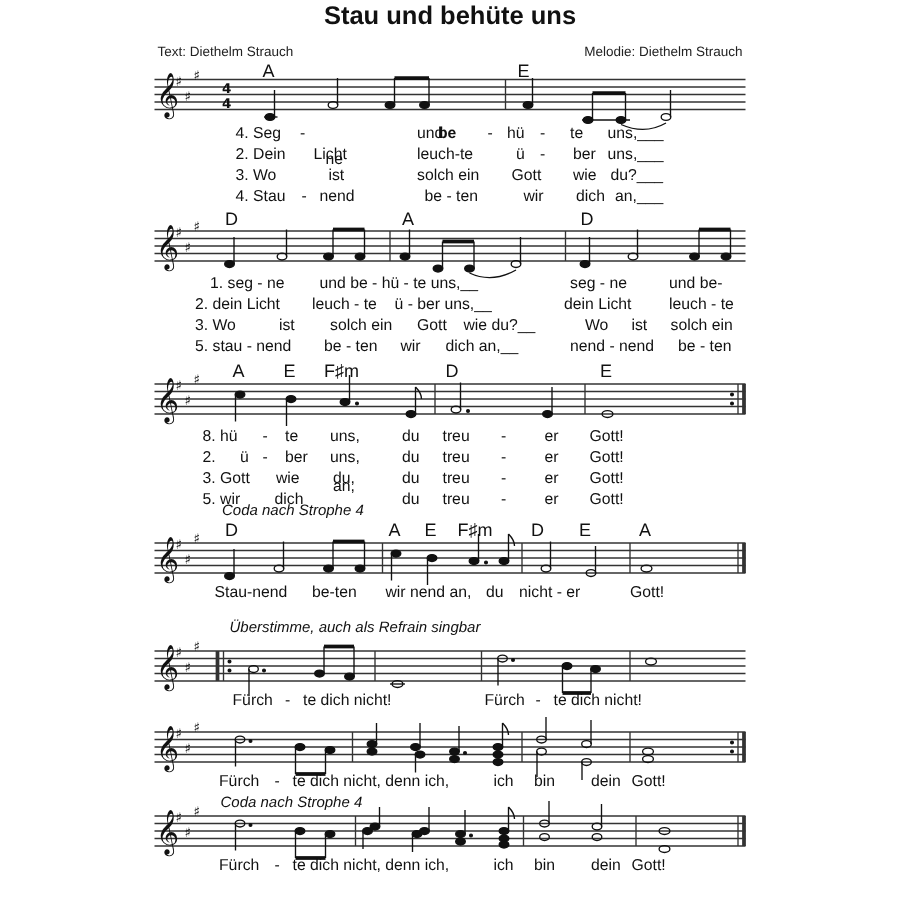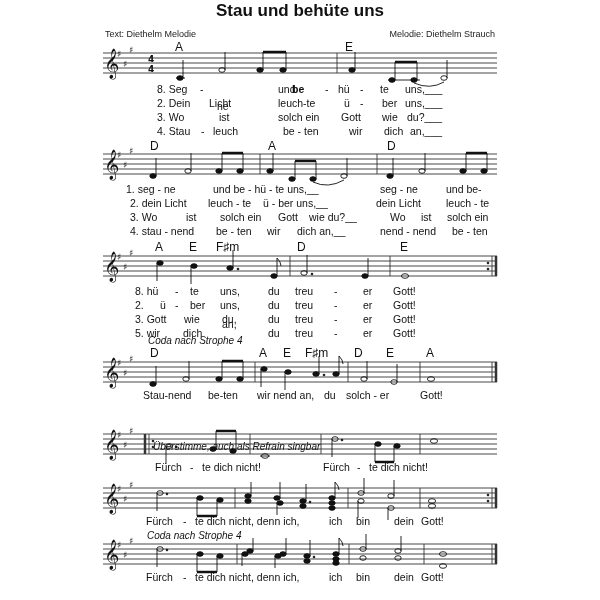--- a/index.html
+++ b/index.html
@@ -10,21 +10,21 @@
   .credit.right { right: 105px; }
   .staff-svg { position: absolute; left: 0; top: 0; }
   .chord { position: absolute; font-size: 12px; color: #111; }
   .note-label { position: absolute; font-size: 10px; font-style: italic; color: #111; white-space: nowrap; }
   .lyric { position: absolute; font-size: 10.5px; white-space: nowrap; color: #111; }
 </style>
 </head>
 <body>
 
 <div class="title" style="top:1px;">Stau und behüte uns</div>
-<div class="credit left">Text: Diethelm Melodie</div>
+<div class="credit left">Text: Diethelm Strauch</div>
 <div class="credit right">Melodie: Diethelm Strauch</div>
 
 <svg class="staff-svg" width="600" height="600" viewBox="0 0 600 600">
   <defs>
     <g id="staffLines">
       <line x1="0" y1="0" x2="1" y2="0"></line>
     </g>
   </defs>
   <g stroke="#333" stroke-width="0.9" fill="none">
 
@@ -373,25 +373,25 @@
 <div class="note-label" style="left:148px;top:335px;">Coda nach Strophe 4</div>
 <div>
   <span class="chord" style="left:150px;top:346px;">D</span>
   <span class="chord" style="left:259px;top:346px;">A</span>
   <span class="chord" style="left:283px;top:346px;">E</span>
   <span class="chord" style="left:305px;top:346px;">F♯m</span>
   <span class="chord" style="left:354px;top:346px;">D</span>
   <span class="chord" style="left:386px;top:346px;">E</span>
   <span class="chord" style="left:426px;top:346px;">A</span>
 </div>
-<div class="note-label" style="left:153px;top:413px;margin-top:28px;">Überstimme, auch als Refrain singbar</div>
+<div class="note-label" style="left:153px;top:413px;">Überstimme, auch als Refrain singbar</div>
 <div class="note-label" style="left:147px;top:530px;">Coda nach Strophe 4</div>
 
 <div id="lyrics-root">
-    <span class="lyric" style="left: 157px; top: 83px;">8. Seg</span>
+    <span class="lyric" style="left: 157px; top: 83px;">4. Seg</span>
     <span class="lyric" style="left: 200px; top: 83px;">-</span>
     <span class="lyric" style="left: 217px; top: 100px;">ne</span>
     <span class="lyric" style="left: 278px; top: 83px;">und</span>
     <span class="lyric" style="left: 292px; top: 83px; font-weight: bold;">be</span>
     <span class="lyric" style="left: 325px; top: 83px;">-</span>
     <span class="lyric" style="left: 338px; top: 83px;">hü</span>
     <span class="lyric" style="left: 360px; top: 83px;">-</span>
     <span class="lyric" style="left: 380px; top: 83px;">te</span>
     <span class="lyric" style="left: 405px; top: 83px;">uns,___</span>
     <span class="lyric" style="left: 157px; top: 97px;">2. Dein</span>
@@ -402,43 +402,43 @@
     <span class="lyric" style="left: 382px; top: 97px;">ber</span>
     <span class="lyric" style="left: 405px; top: 97px;">uns,___</span>
     <span class="lyric" style="left: 157px; top: 111px;">3. Wo</span>
     <span class="lyric" style="left: 219px; top: 111px;">ist</span>
     <span class="lyric" style="left: 278px; top: 111px;">solch ein</span>
     <span class="lyric" style="left: 341px; top: 111px;">Gott</span>
     <span class="lyric" style="left: 382px; top: 111px;">wie</span>
     <span class="lyric" style="left: 407px; top: 111px;">du?___</span>
     <span class="lyric" style="left: 157px; top: 125px;">4. Stau</span>
     <span class="lyric" style="left: 201px; top: 125px;">-</span>
-    <span class="lyric" style="left: 213px; top: 125px;">leuch</span>
+    <span class="lyric" style="left: 213px; top: 125px;">nend</span>
     <span class="lyric" style="left: 283px; top: 125px;">be - ten</span>
     <span class="lyric" style="left: 349px; top: 125px;">wir</span>
     <span class="lyric" style="left: 384px; top: 125px;">dich</span>
     <span class="lyric" style="left: 410px; top: 125px;">an,___</span>
-    <span class="lyric" style="left: 126px; top: 183px;">1. seg - ne</span>
+    <span class="lyric" style="left: 140px; top: 183px;">1. seg - ne</span>
     <span class="lyric" style="left: 213px; top: 183px;">und be - hü - te uns,__</span>
     <span class="lyric" style="left: 380px; top: 183px;">seg - ne</span>
     <span class="lyric" style="left: 446px; top: 183px;">und be-</span>
     <span class="lyric" style="left: 130px; top: 197px;">2. dein Licht</span>
     <span class="lyric" style="left: 208px; top: 197px;">leuch - te</span>
     <span class="lyric" style="left: 263px; top: 197px;">ü - ber uns,__</span>
     <span class="lyric" style="left: 376px; top: 197px;">dein Licht</span>
     <span class="lyric" style="left: 446px; top: 197px;">leuch - te</span>
     <span class="lyric" style="left: 130px; top: 211px;">3. Wo</span>
     <span class="lyric" style="left: 186px; top: 211px;">ist</span>
     <span class="lyric" style="left: 220px; top: 211px;">solch ein</span>
     <span class="lyric" style="left: 278px; top: 211px;">Gott</span>
     <span class="lyric" style="left: 309px; top: 211px;">wie du?__</span>
     <span class="lyric" style="left: 390px; top: 211px;">Wo</span>
     <span class="lyric" style="left: 421px; top: 211px;">ist</span>
     <span class="lyric" style="left: 447px; top: 211px;">solch ein</span>
-    <span class="lyric" style="left: 130px; top: 225px;">4. stau - nend</span>
+    <span class="lyric" style="left: 130px; top: 225px;">5. stau - nend</span>
     <span class="lyric" style="left: 216px; top: 225px;">be - ten</span>
     <span class="lyric" style="left: 267px; top: 225px;">wir</span>
     <span class="lyric" style="left: 297px; top: 225px;">dich an,__</span>
     <span class="lyric" style="left: 380px; top: 225px;">nend - nend</span>
     <span class="lyric" style="left: 452px; top: 225px;">be - ten</span>
     <span class="lyric" style="left: 135px; top: 285px;">8. hü</span>
     <span class="lyric" style="left: 175px; top: 285px;">-</span>
     <span class="lyric" style="left: 190px; top: 285px;">te</span>
     <span class="lyric" style="left: 220px; top: 285px;">uns,</span>
     <span class="lyric" style="left: 268px; top: 285px;">du</span>
@@ -469,21 +469,21 @@
     <span class="lyric" style="left: 222px; top: 318px;">an,</span>
     <span class="lyric" style="left: 268px; top: 327px;">du</span>
     <span class="lyric" style="left: 295px; top: 327px;">treu</span>
     <span class="lyric" style="left: 334px; top: 327px;">-</span>
     <span class="lyric" style="left: 363px; top: 327px;">er</span>
     <span class="lyric" style="left: 393px; top: 327px;">Gott!</span>
     <span class="lyric" style="left: 143px; top: 389px;">Stau-nend</span>
     <span class="lyric" style="left: 208px; top: 389px;">be-ten</span>
     <span class="lyric" style="left: 257px; top: 389px;">wir nend an,</span>
     <span class="lyric" style="left: 324px; top: 389px;">du</span>
-    <span class="lyric" style="left: 346px; top: 389px;">solch - er</span>
+    <span class="lyric" style="left: 346px; top: 389px;">nicht - er</span>
     <span class="lyric" style="left: 420px; top: 389px;">Gott!</span>
     <span class="lyric" style="left: 155px; top: 461px;">Fürch</span>
     <span class="lyric" style="left: 190px; top: 461px;">-</span>
     <span class="lyric" style="left: 202px; top: 461px;">te dich nicht!</span>
     <span class="lyric" style="left: 323px; top: 461px;">Fürch</span>
     <span class="lyric" style="left: 357px; top: 461px;">-</span>
     <span class="lyric" style="left: 369px; top: 461px;">te dich nicht!</span>
     <span class="lyric" style="left: 146px; top: 515px;">Fürch</span>
     <span class="lyric" style="left: 183px; top: 515px;">-</span>
     <span class="lyric" style="left: 195px; top: 515px;">te dich nicht, denn ich,</span>

